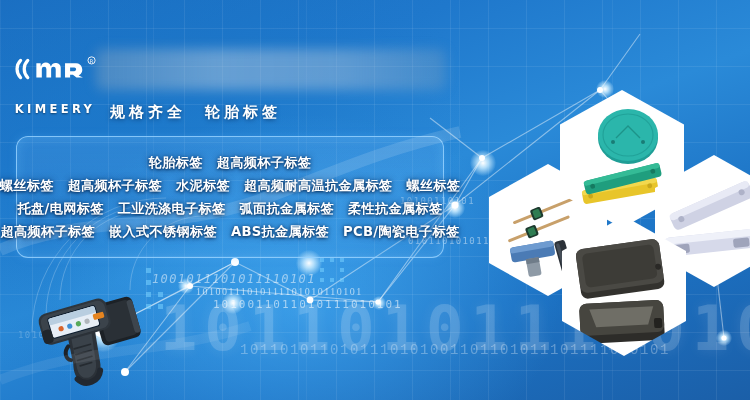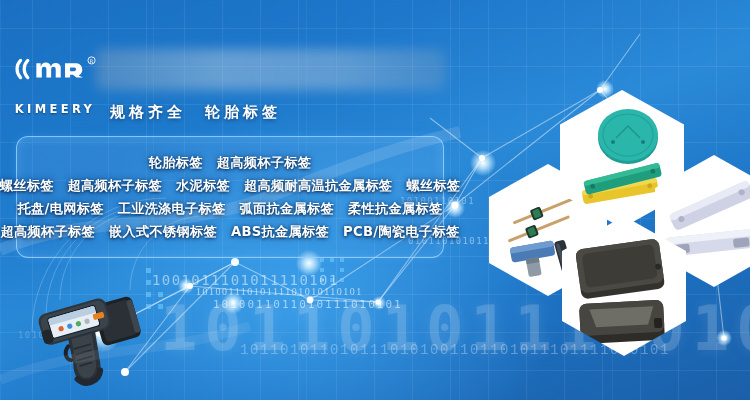--- a/index.html
+++ b/index.html
@@ -45,21 +45,21 @@
     color:rgba(255,255,255,0.55);
   }
   .binary-sm1{
     position:absolute;left:196px;top:286px;
     font-family:Liberation Serif, serif;
     font-size:10px;letter-spacing:1.5px;white-space:nowrap;color:rgba(255,255,255,0.62);
   }
   .binary-sm2{
     position:absolute;left:152px;top:272px;
     font-family:"DejaVu Sans Mono","Liberation Mono",monospace;
-    font-size:14px;letter-spacing:1.4px;white-space:nowrap;color:rgba(255,255,255,0.5);
+    font-size:12px;letter-spacing:1.4px;white-space:nowrap;color:rgba(255,255,255,0.5);font-style:italic;
   }
   .binary-sm3{
     position:absolute;left:240px;top:342px;
     font-family:Liberation Mono, monospace;
     font-size:14px;letter-spacing:1.6px;white-space:nowrap;color:rgba(255,255,255,0.30);
   }
   .binary-right{
     position:absolute;left:408px;top:236px;
     font-family:"DejaVu Sans Mono","Liberation Mono",monospace;
     font-size:9px;letter-spacing:1.4px;white-space:nowrap;color:rgba(255,255,255,0.45);

